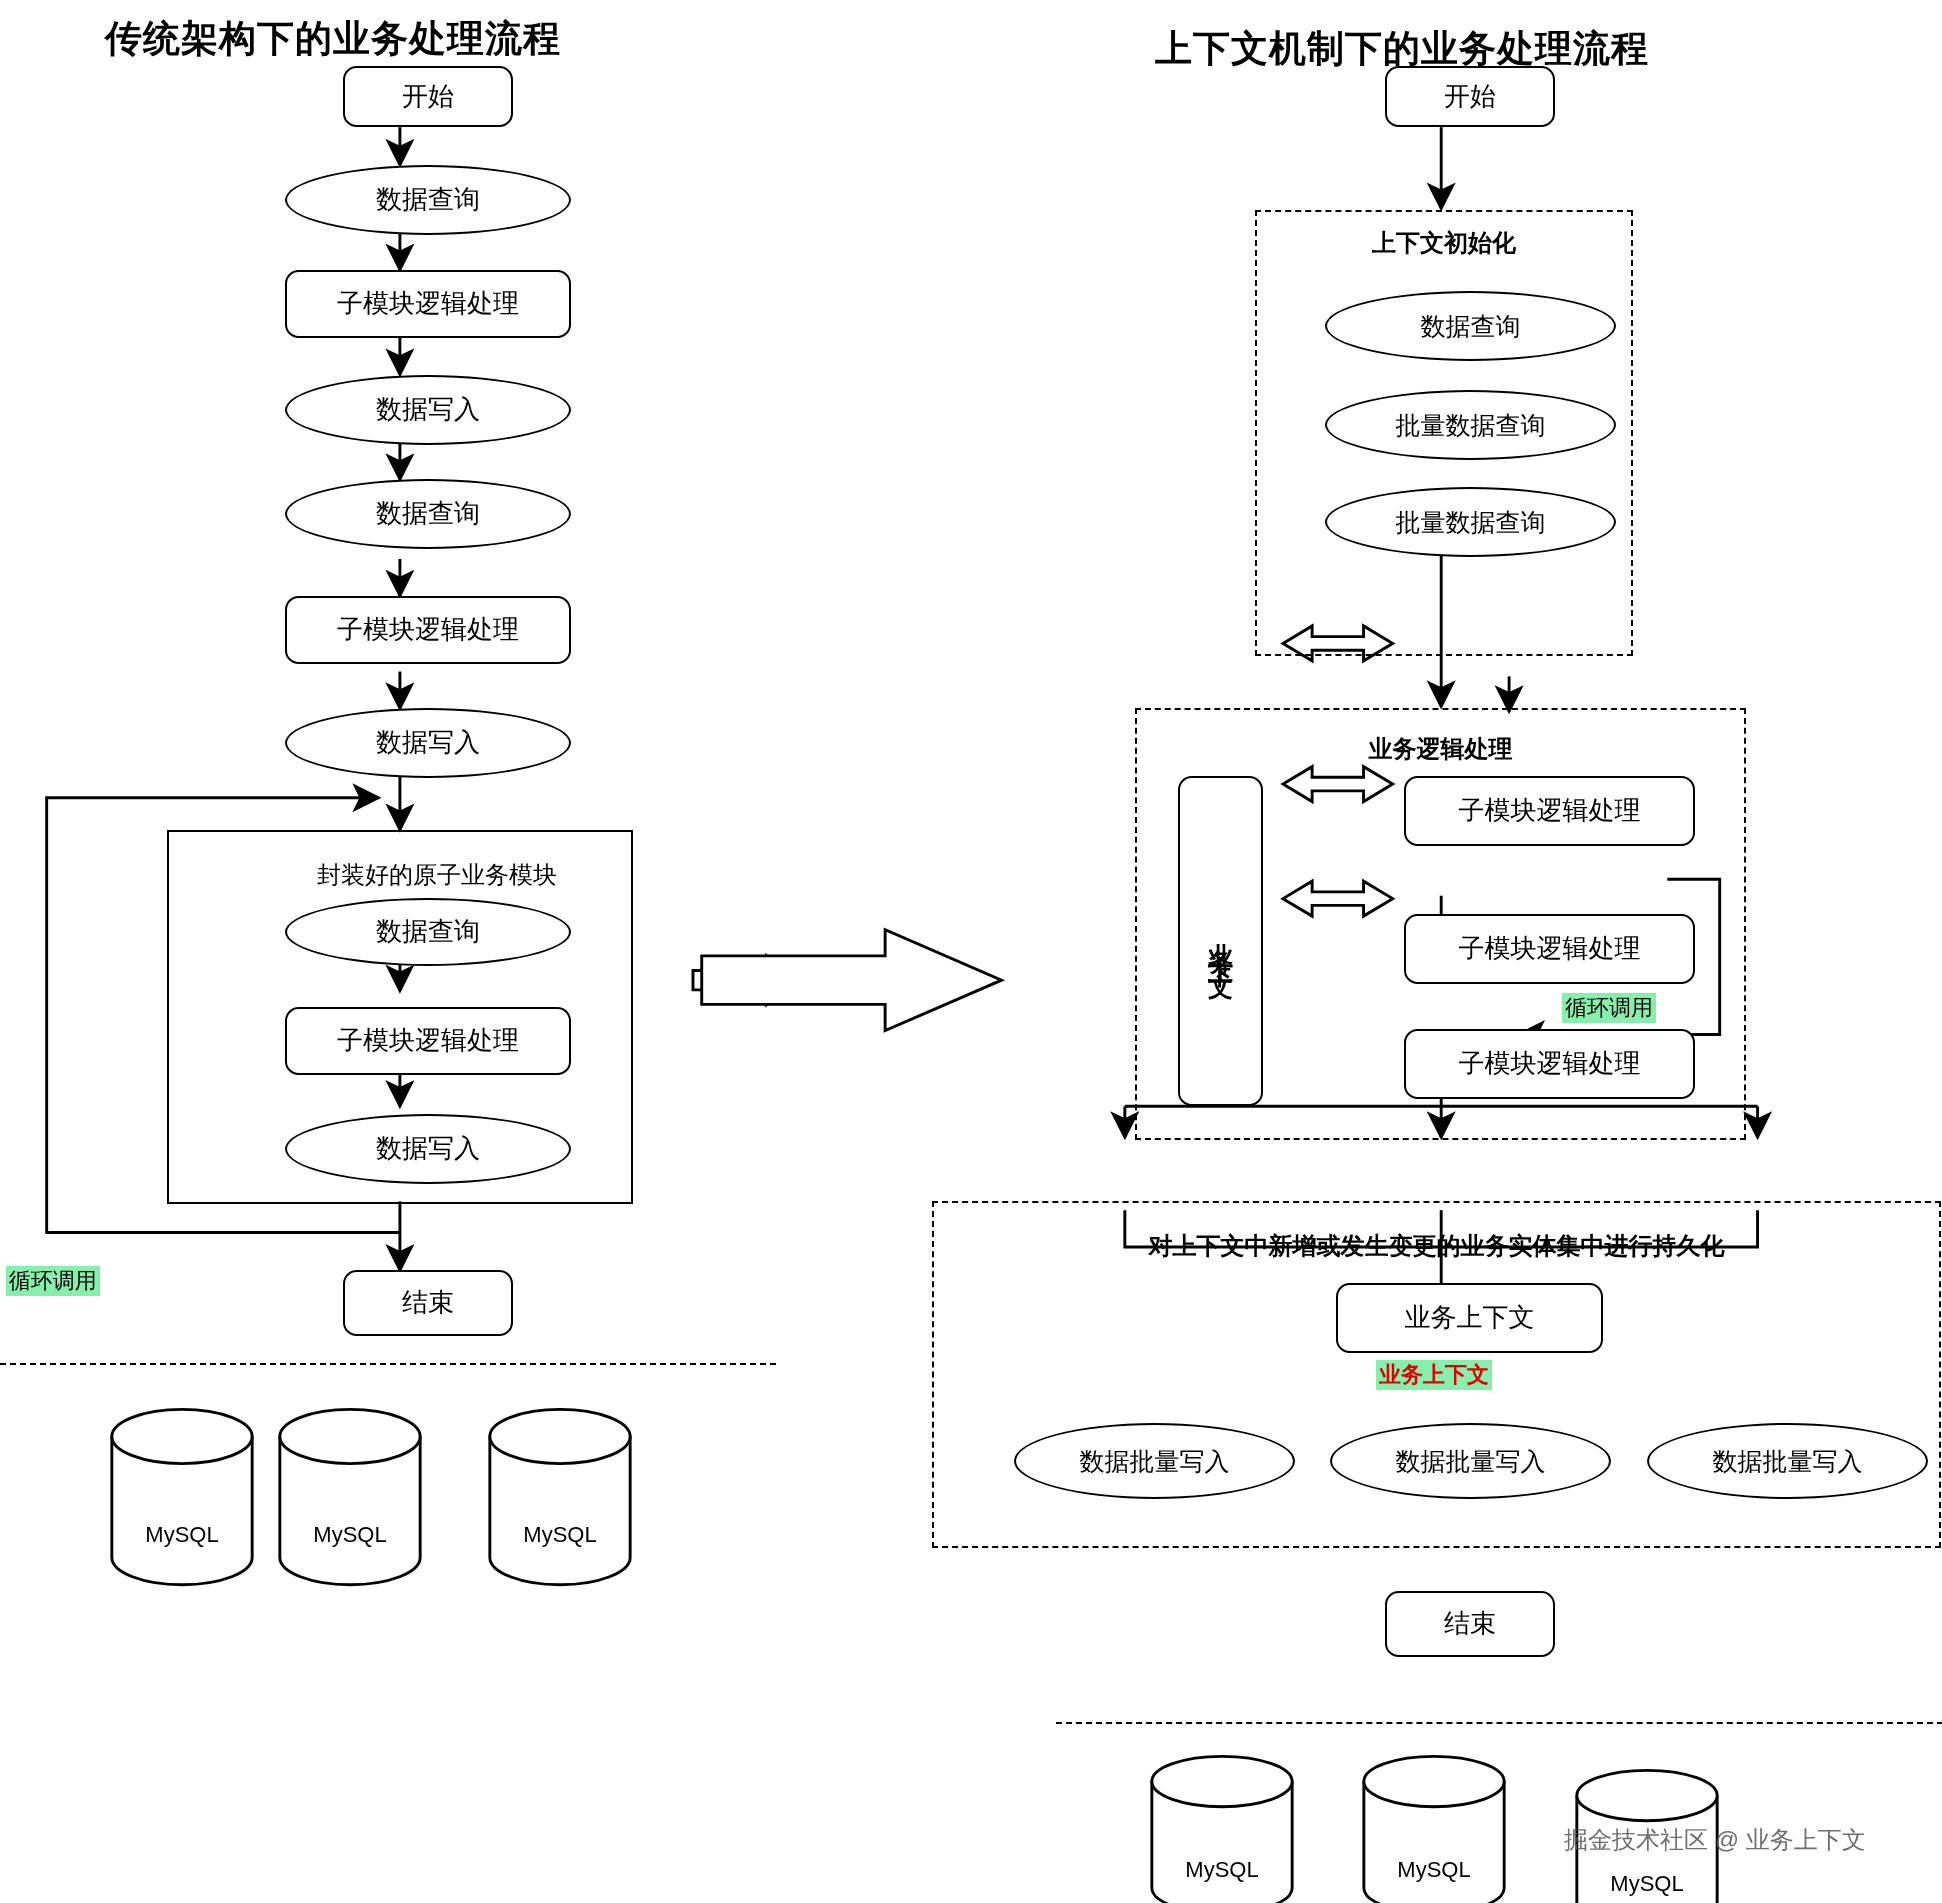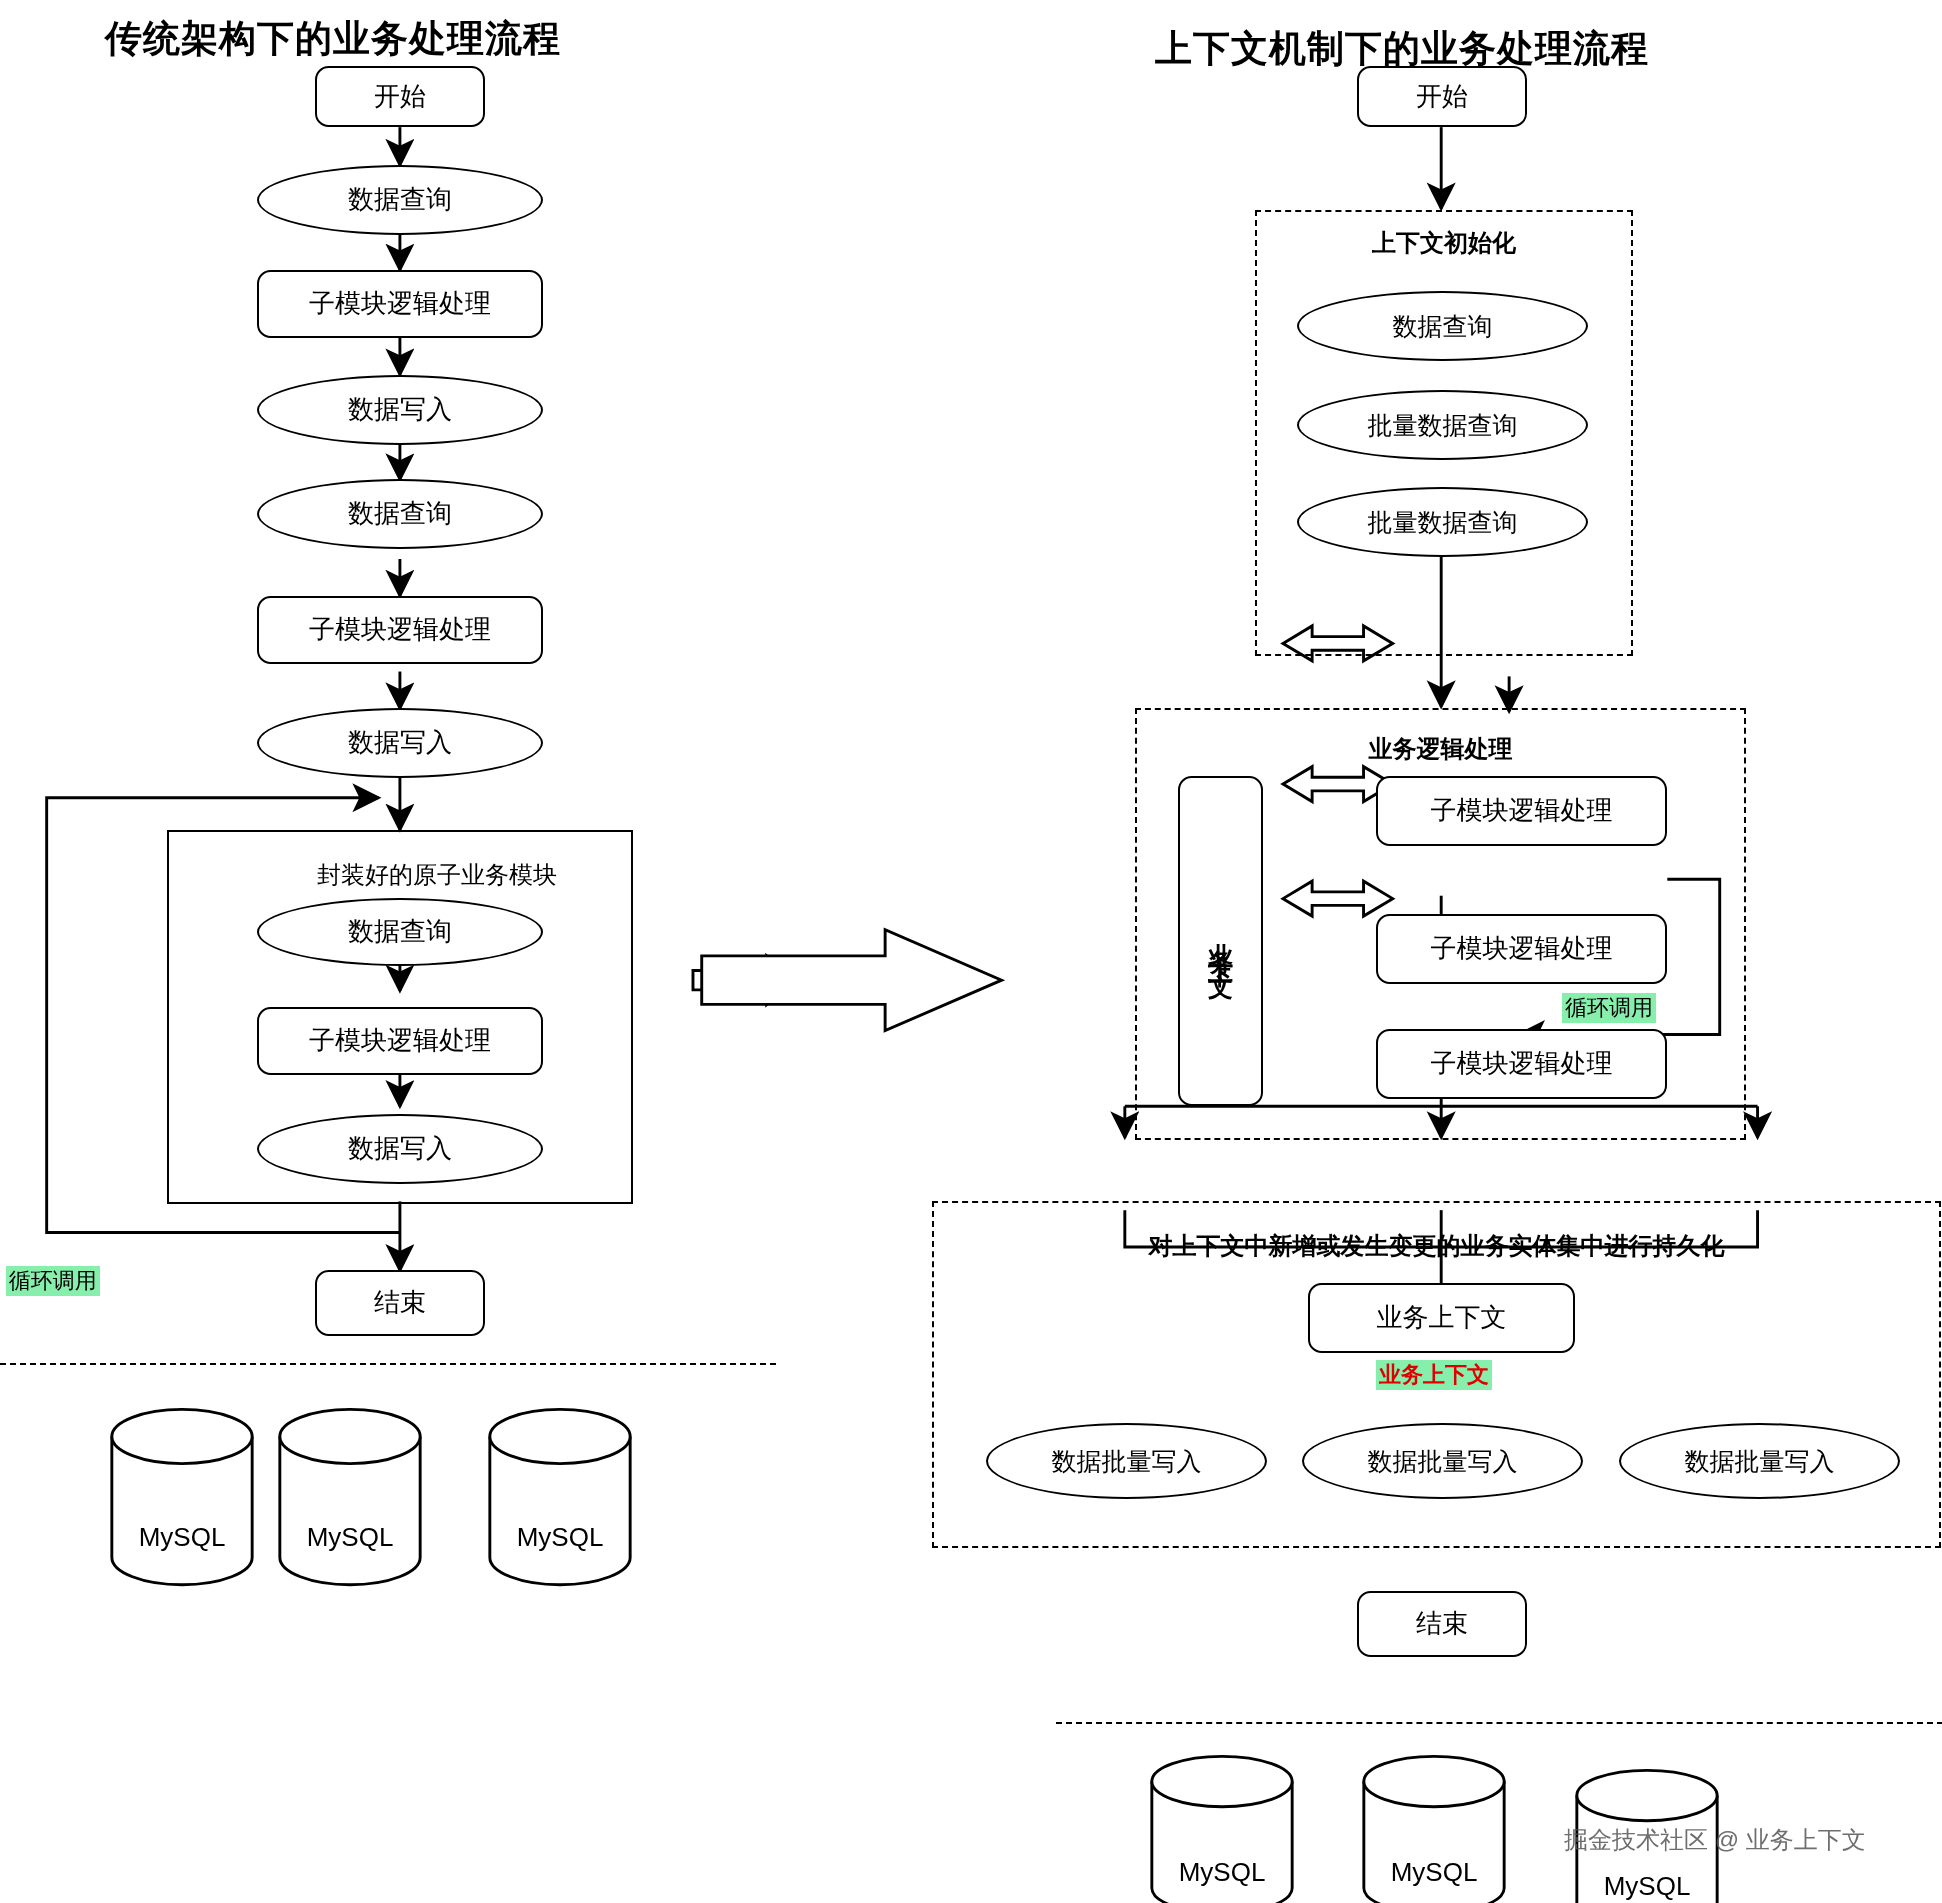--- a/index.html
+++ b/index.html
@@ -5,36 +5,36 @@
   html,body{margin:0;padding:0;background:#ffffff;}
   body{font-family:"Liberation Sans","DejaVu Sans",sans-serif;}
   #stage{position:relative;width:1943px;height:1904px;background:#fff;overflow:hidden;}
   .svg-layer{position:absolute;left:0;top:0;width:1943px;height:1904px;}
   .col-title{
     position:absolute;font-weight:bold;color:#000;
     font-size:37px;letter-spacing:1px;white-space:nowrap;
     font-family:"DejaVu Sans","Liberation Sans",sans-serif;
   }
   .node{position:absolute;box-sizing:border-box;display:flex;align-items:center;justify-content:center;
-        color:#000;background:#fff;text-align:left;line-height:1.15;}
+        color:#000;background:#fff;text-align:left;line-height:1.15;margin-left:28px;}
   .rrect{border:2.4px solid #000;border-radius:13.6px;}
   .ellipse{border:2.4px solid #000;border-radius:50%;}
   .group-solid{position:absolute;border:2.4px solid #000;box-sizing:border-box;background:transparent;}
   .group-dash{position:absolute;border:2.9px dashed #000;box-sizing:border-box;background:transparent;}
   .group-title{position:absolute;font-weight:bold;font-size:24px;color:#000;white-space:nowrap;
     font-family:"DejaVu Sans","Liberation Sans",sans-serif;text-align:center;}
   .group-title.normalw{font-weight:normal;}
   .edge-label{position:absolute;font-size:22px;color:#000;white-space:nowrap;background:#86efac;padding:0 2.9px;}
   .edge-label.red{color:#e00000;font-weight:bold;}
   .vert-text{position:absolute;box-sizing:border-box;border:2.4px solid #000;border-radius:13.6px;background:#fff;
     display:flex;align-items:center;justify-content:center;}
   .vert-text span{writing-mode:vertical-rl;text-orientation:upright;font-weight:bold;font-size:25px;
     letter-spacing:7.8px;color:#000;font-family:"DejaVu Sans","Liberation Sans",sans-serif;}
   .db{position:absolute;}
-  .db-label{position:absolute;width:100%;text-align:center;font-size:26px;color:#000;}
+  .db-label{position:absolute;width:100%;text-align:center;font-size:22px;color:#000;}
   .watermark{position:absolute;font-size:24px;color:#555;white-space:nowrap;opacity:.85;}
   .hr-dash{position:absolute;border-top:2.9px dashed #000;}
   .n26{font-size:25px;}
   .n27{font-size:26px;}
 </style>
 </head>
 <body>
 
 <div id="stage">
 

